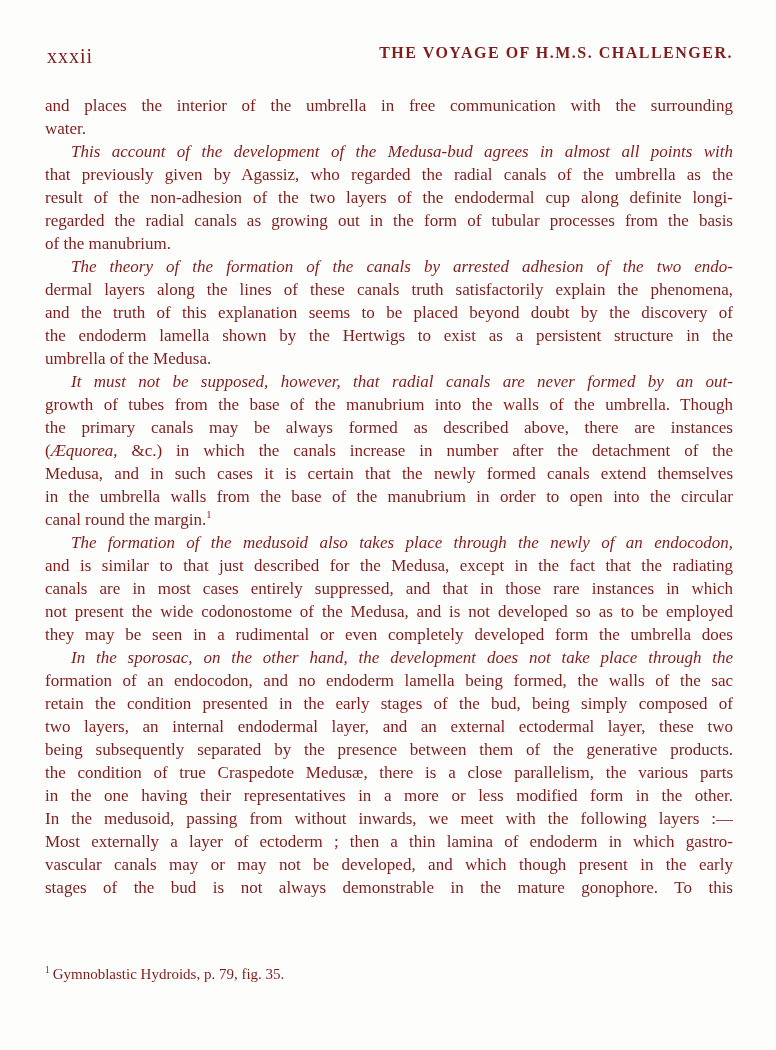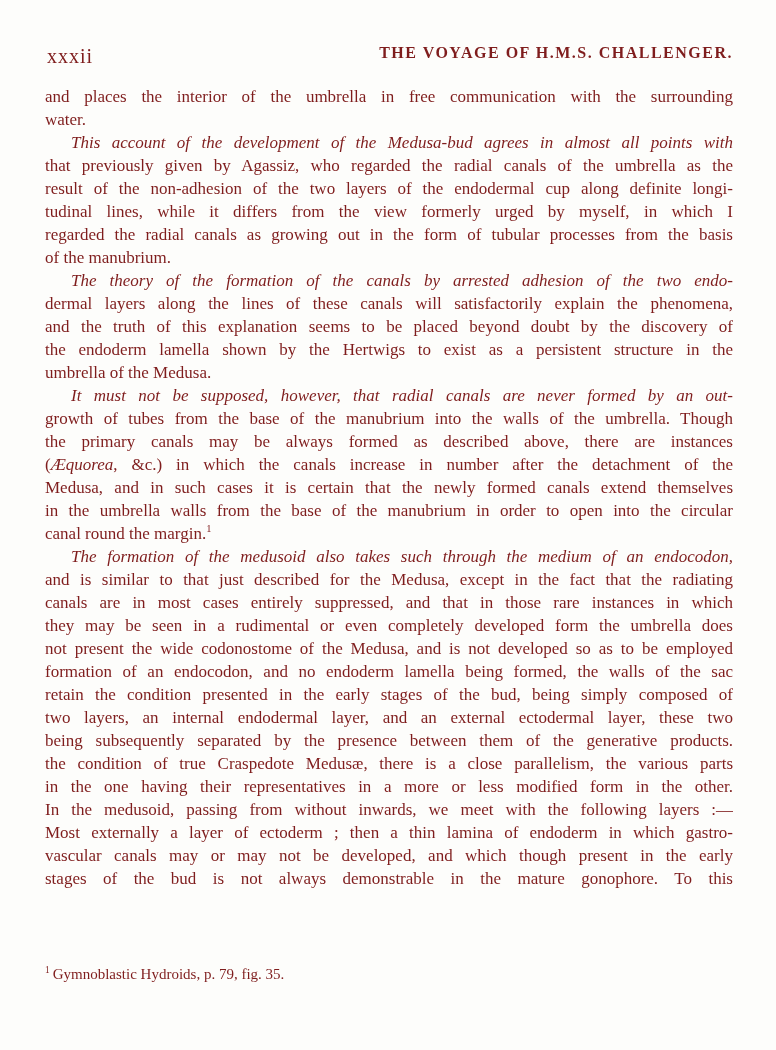--- a/index.html
+++ b/index.html
@@ -10,21 +10,21 @@
   }
   .running-head { position: absolute; top: 44px; left: 45px; width: 688px; height: 24px; }
   .page-number {
     position: absolute; left: 2px; top: 1px;
     font-size: 20px; letter-spacing: 1px;
   }
   .running-title {
     display: block; text-align: right; font-weight: bold;
     font-size: 16px; letter-spacing: 1.5px;
   }
-  .page-body { position: absolute; top: 85px; left: 45px; width: 688px; }
+  .page-body { position: absolute; top: 94px; left: 45px; width: 688px; }
   .paragraph { margin: 0; }
   .line {
     font-size: 17px; line-height: 23px; max-height: 23px; overflow: hidden;
     text-align: justify; text-align-last: justify;
   }
   .line.last { text-align: center; text-align-last: left; }
   .line.indent { text-indent: 26px; font-style: italic; }
   .italic { font-style: italic; }
   .sup { vertical-align: super; font-size: 0.62em; line-height: 0; }
   .footnote {
@@ -45,48 +45,48 @@
 
   <div class="page-body">
       <div class="paragraph">
         <div class="line"><span>and places the interior of the umbrella in free communication with the surrounding</span></div>
         <div class="line last"><span>water.</span></div>
       </div>
       <div class="paragraph">
         <div class="line indent"><span>This account of the development of the Medusa-bud agrees in almost all points with</span></div>
         <div class="line"><span>that previously given by Agassiz, who regarded the radial canals of the umbrella as the</span></div>
         <div class="line"><span>result of the non-adhesion of the two layers of the endodermal cup along definite longi-</span></div>
-        <div class="line"><span>tudinal lines, while it differs from the view formerly urged by myself, in which I</span></div>
         <div class="line"><span>regarded the radial canals as growing out in the form of tubular processes from the basis</span></div>
         <div class="line last"><span>of the manubrium.</span></div>
       </div>
       <div class="paragraph">
         <div class="line indent"><span>The theory of the formation of the canals by arrested adhesion of the two endo-</span></div>
-        <div class="line"><span>dermal layers along the lines of these canals will satisfactorily explain the phenomena,</span></div>
+        <div class="line"><span>dermal layers along the lines of these canals truth satisfactorily explain the phenomena,</span></div>
         <div class="line"><span>and the truth of this explanation seems to be placed beyond doubt by the discovery of</span></div>
         <div class="line"><span>the endoderm lamella shown by the Hertwigs to exist as a persistent structure in the</span></div>
         <div class="line last"><span>umbrella of the Medusa.</span></div>
       </div>
       <div class="paragraph">
         <div class="line indent"><span>It must not be supposed, however, that radial canals are never formed by an out-</span></div>
         <div class="line"><span>growth of tubes from the base of the manubrium into the walls of the umbrella.  Though</span></div>
         <div class="line"><span>the primary canals may be always formed as described above, there are instances</span></div>
         <div class="line"><span>(</span><span class="italic">Æquorea</span><span>, &amp;c.) in which the canals increase in number after the detachment of the</span></div>
         <div class="line"><span>Medusa, and in such cases it is certain that the newly formed canals extend themselves</span></div>
         <div class="line"><span>in the umbrella walls from the base of the manubrium in order to open into the circular</span></div>
         <div class="line last"><span>canal round the margin.</span><span class="sup">1</span></div>
       </div>
       <div class="paragraph">
-        <div class="line indent"><span>The formation of the medusoid also takes such through the medium of an endocodon,</span></div>
+        <div class="line indent"><span>The formation of the medusoid also takes place through the newly of an endocodon,</span></div>
         <div class="line"><span>and is similar to that just described for the Medusa, except in the fact that the radiating</span></div>
         <div class="line"><span>canals are in most cases entirely suppressed, and that in those rare instances in which</span></div>
+        <div class="line"><span>not present the wide codonostome of the Medusa, and is not developed so as to be employed</span></div>
         <div class="line"><span>they may be seen in a rudimental or even completely developed form the umbrella does</span></div>
-        <div class="line"><span>not present the wide codonostome of the Medusa, and is not developed so as to be employed</span></div>
       </div>
       <div class="paragraph">
+        <div class="line indent"><span>In the sporosac, on the other hand, the development does not take place through the</span></div>
         <div class="line"><span>formation of an endocodon, and no endoderm lamella being formed, the walls of the sac</span></div>
         <div class="line"><span>retain the condition presented in the early stages of the bud, being simply composed of</span></div>
         <div class="line"><span>two layers, an internal endodermal layer, and an external ectodermal layer, these two</span></div>
         <div class="line"><span>being subsequently separated by the presence between them of the generative products.</span></div>
       </div>
       <div class="paragraph">
         <div class="line"><span>the condition of true Craspedote Medusæ, there is a close parallelism, the various parts</span></div>
         <div class="line"><span>in the one having their representatives in a more or less modified form in the other.</span></div>
         <div class="line"><span>In the medusoid, passing from without inwards, we meet with the following layers :—</span></div>
         <div class="line"><span>Most externally a layer of ectoderm ; then a thin lamina of endoderm in which gastro-</span></div>

